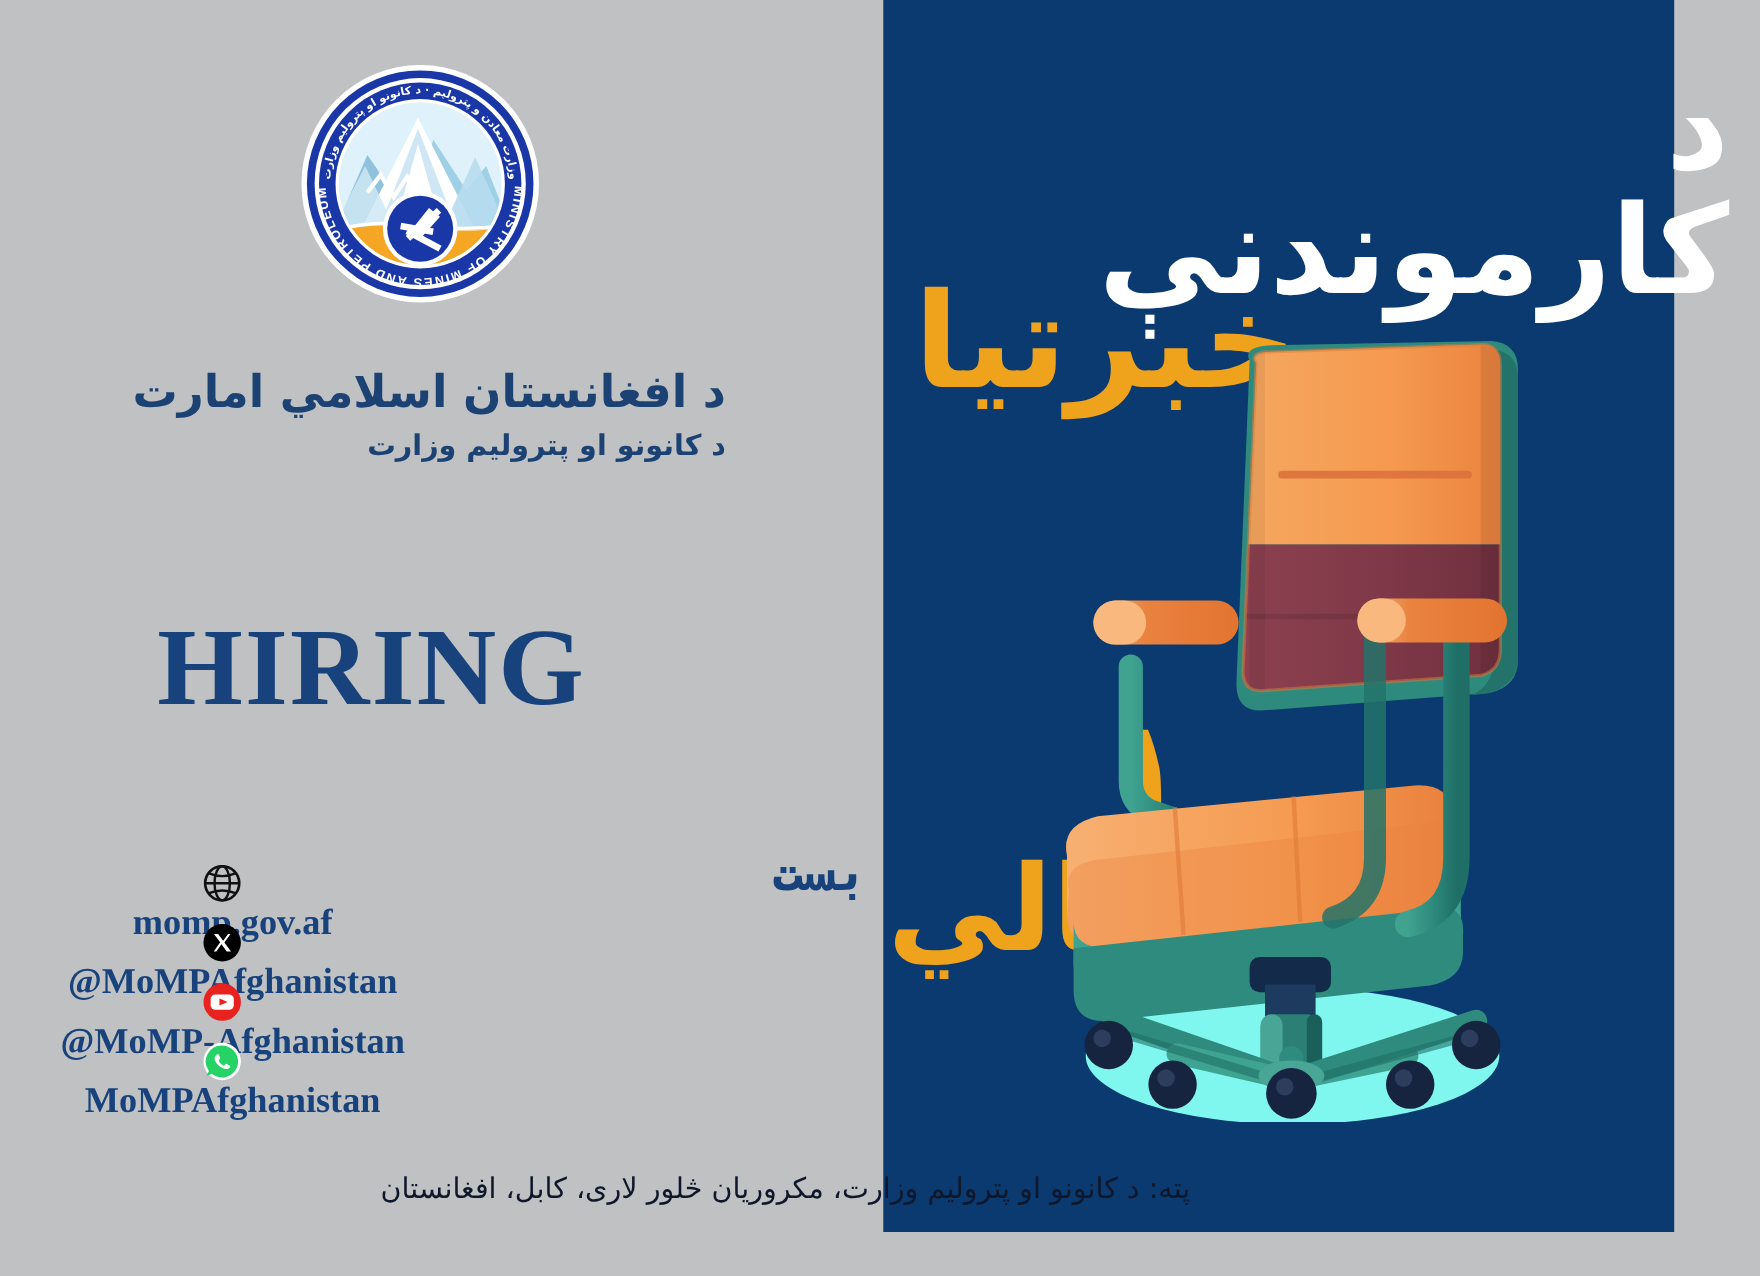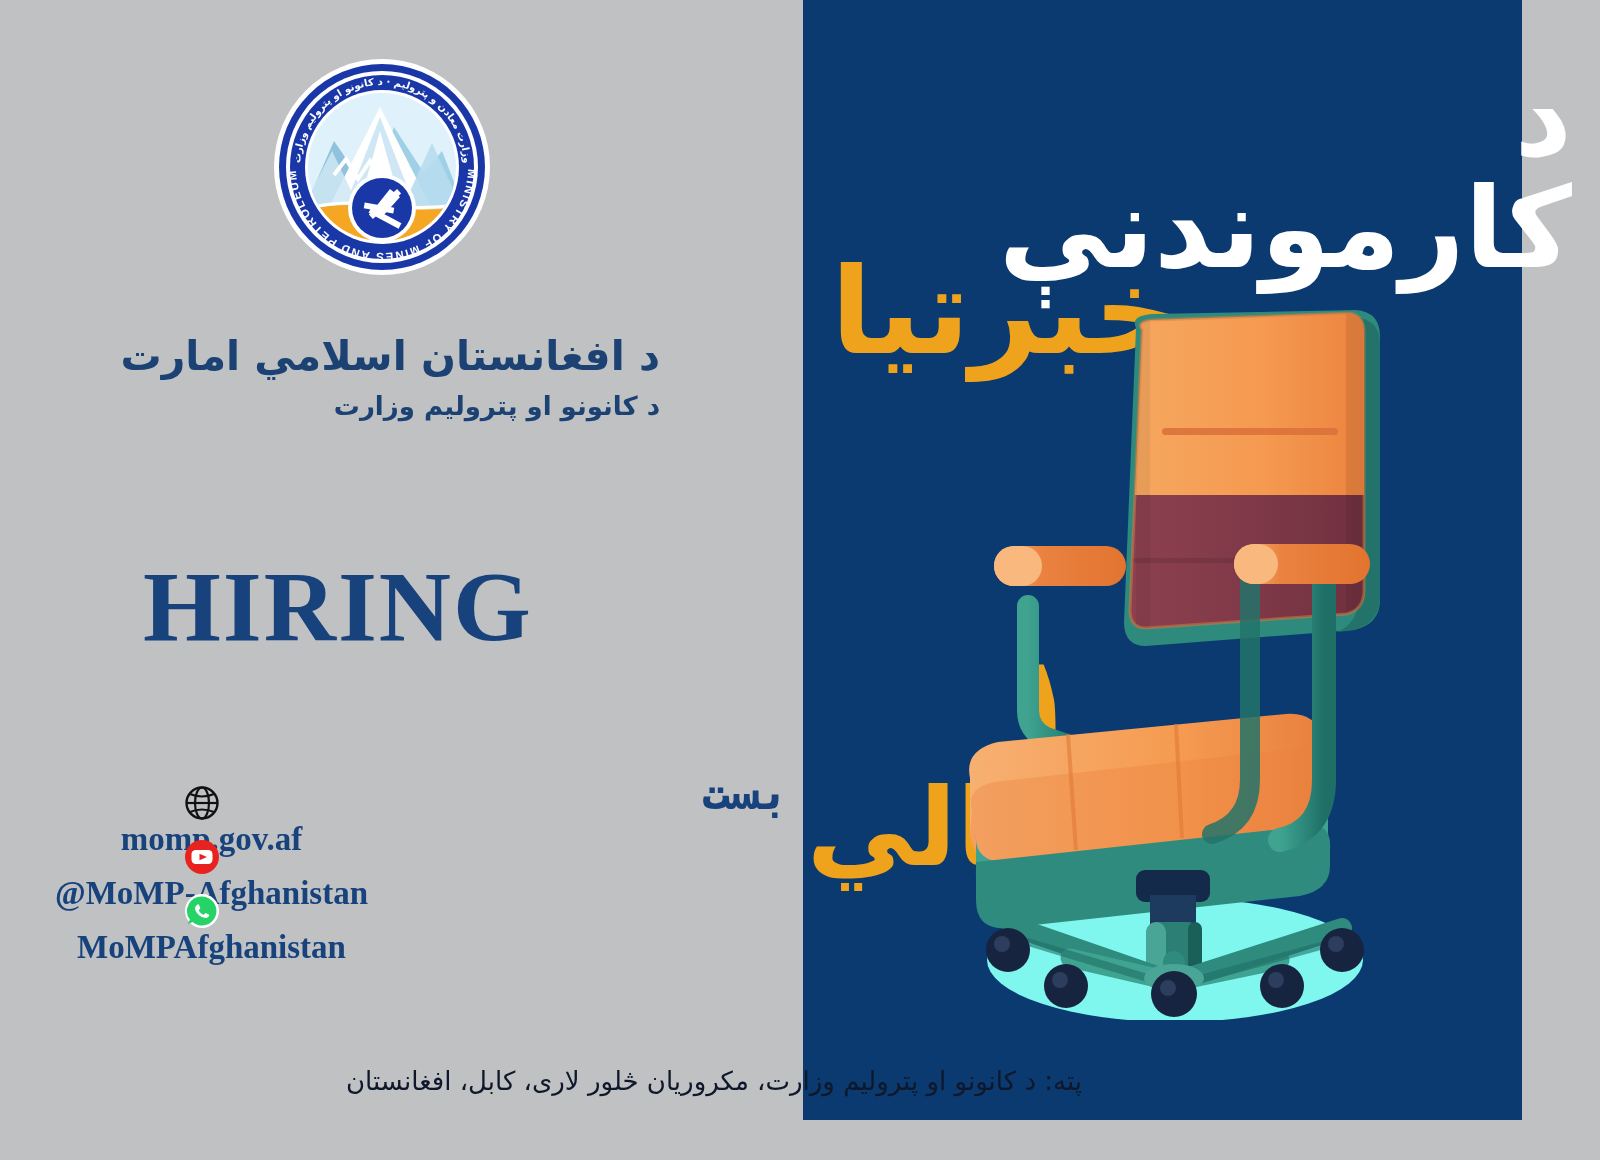--- a/index.html
+++ b/index.html
@@ -183,20 +183,29 @@
             <circle cx="18" cy="18" r="15.5" fill="none" stroke="#111111" stroke-width="2.4"></circle>
             <ellipse cx="18" cy="18" rx="7" ry="15.5" fill="none" stroke="#111111" stroke-width="2.2"></ellipse>
             <line x1="2.5" y1="18" x2="33.5" y2="18" stroke="#111111" stroke-width="2.2"></line>
             <path d="M 6 9 Q 18 14 30 9" fill="none" stroke="#111111" stroke-width="2.2"></path>
             <path d="M 6 27 Q 18 22 30 27" fill="none" stroke="#111111" stroke-width="2.2"></path>
           </svg>
         </span>
         <span class="social-text">momp.gov.af</span>
       </div>
 
+      <div class="social-row">
+        <span class="social-icon">
+          <svg viewBox="0 0 36 36" width="36" height="36">
+            <circle cx="18" cy="18" r="17" fill="#000000"></circle>
+            <path d="M 10.5 10 L 16.2 17.6 L 10.3 26 L 12.6 26 L 17.3 19.3 L 22.2 26 L 26 26 L 20 17.9 L 25.6 10 L 23.3 10 L 18.9 16.2 L 14.3 10 Z" fill="#ffffff"></path>
+          </svg>
+        </span>
+        <span class="social-text">@MoMPAfghanistan</span>
+      </div>
 
       <div class="social-row">
         <span class="social-icon">
           <svg viewBox="0 0 36 36" width="36" height="36">
             <circle cx="18" cy="18" r="17" fill="#e8231f"></circle>
             <rect x="7.5" y="11" width="21" height="14" rx="4.2" fill="#ffffff"></rect>
             <polygon points="15.5,14.8 23,18 15.5,21.2" fill="#e8231f"></polygon>
           </svg>
         </span>
         <span class="social-text">@MoMP-Afghanistan</span>

